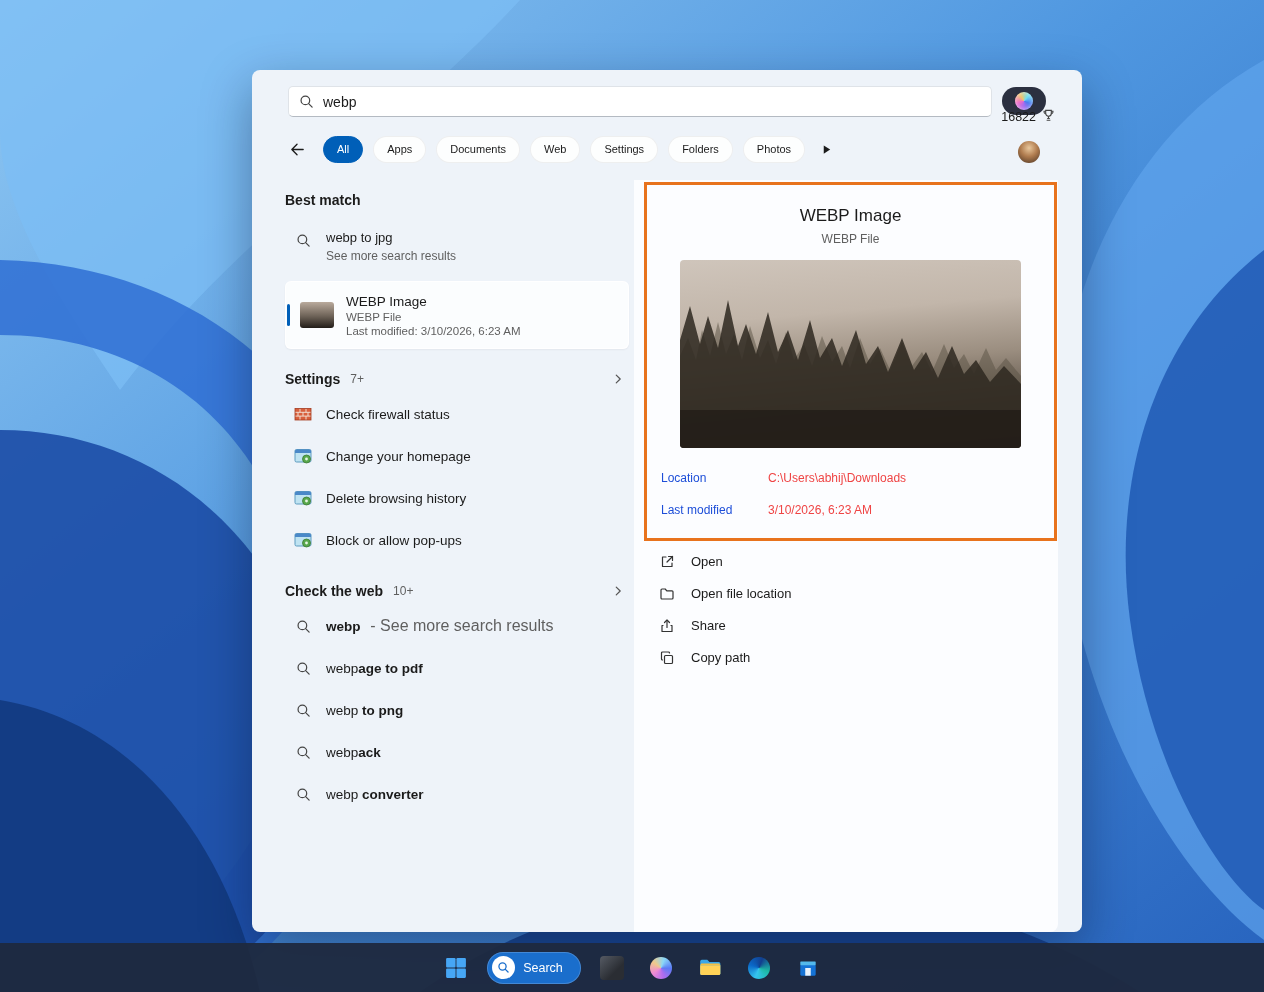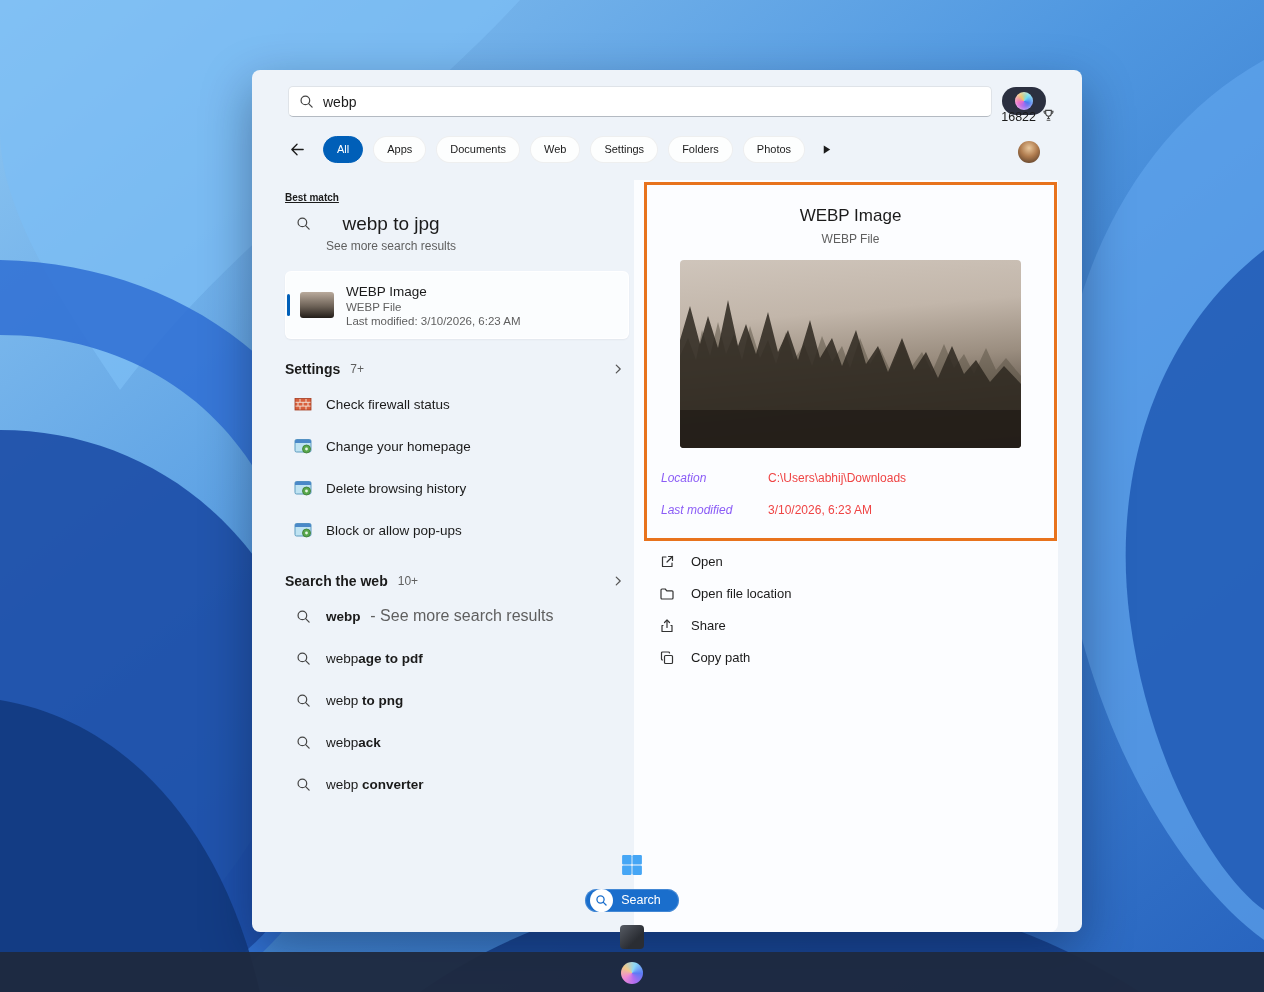--- a/index.html
+++ b/index.html
@@ -33,24 +33,24 @@
   .tab.selected { background:#005fb8; border-color:#005fb8; color:#fff; }
   .more-filters { margin-left:6px; cursor:pointer; display:flex; align-items:center; }
   .header-right { margin-left:auto; display:flex; align-items:center; gap:15px;flex-direction:column; }
   .rewards { display:flex; align-items:center; gap:5px; font-size:12.5px; cursor:pointer; color:#1b1b1b; }
   .avatar { width:22px; height:22px; border-radius:50%;
             background:radial-gradient(circle at 50% 32%, #e9c79c 0%, #b07c4f 45%, #4a3322 100%); cursor:pointer; }
   .more-btn { cursor:pointer; display:flex; padding:4px 2px; }
 
   
   .left-col { position:absolute; left:33px; top:122px; width:344px; }
-  .bm-title { font-size:10px; font-weight:700; margin-bottom:8px;text-decoration:underline; }
+  .bm-title { font-size:14px; font-weight:700; margin-bottom:20px; }
   .sugg { display:flex; gap:14px; padding:2px 0 2px 9px; margin-bottom:16px; cursor:pointer; }
   .sugg .li-icon { margin-top:3px; }
-  .sugg-title { font-size:19px;text-align:center; }
+  .sugg-title { font-size:13px; }
   .sugg-sub { font-size:12px; color:#5f5f5f; margin-top:4px; }
 
   .bm-card { position:relative; height:68px; background:rgba(255,255,255,.78); border:1px solid rgba(255,255,255,.95);
              border-radius:6px; display:flex; align-items:center; padding:0 10px 0 14px; gap:12px; cursor:pointer;
              box-shadow:0 1px 2px rgba(0,0,0,.05); }
   .bm-card::before { content:""; position:absolute; left:1px; top:50%; transform:translateY(-50%);
                      width:3px; height:22px; border-radius:2px; background:#005fb8; }
   .thumb { width:34px; height:26px; border-radius:3px; flex:none;
            background:linear-gradient(#b9aa9c 0%, #6d6257 55%, #221d18 100%); }
   .bm-lines .t { font-size:13.5px; }
@@ -71,31 +71,31 @@
   
   .right-col { position:absolute; left:382px; top:110px; width:424px; height:752px; background:#fcfdff; border-radius:0 0 8px 0; }
   .preview-panel { position:absolute; left:10px; top:2px; width:413px; height:359px; border:3px solid #e8731d; }
   .pv-title { margin-top:21px; text-align:center; font-size:17px; }
   .pv-sub { margin-top:6px; text-align:center; font-size:12px; color:#5f5f5f; }
   .pv-image { width:341px; height:188px; margin:14px auto 0; border-radius:4px; position:relative; overflow:hidden;
               background:linear-gradient(175deg,#cfc5bb 0%,#c2b6aa 30%,#9a8d7f 55%,#5d5348 78%,#2c261f 100%); }
   .pv-image svg { position:absolute; inset:0; }
   .pv-meta { margin-top:23px; padding-left:14px; }
   .meta-row { display:flex; height:32px; align-items:flex-start; font-size:12px; }
-  .meta-label { width:107px; color:#8b5cf6; flex:none;font-style:italic; }
+  .meta-label { width:107px; color:#1d4ed8; flex:none; }
   .meta-value { color:#ef4444; }
 
   .actions { position:absolute; left:14px; top:374px; right:10px; }
   .action-row { height:32px; display:flex; align-items:flex-start; gap:15px; padding-left:10px; font-size:13px;
                 cursor:pointer; border-radius:4px; color:#1b1b1b; }
   .action-row .li-icon { color:#333; }
 
   
-  .taskbar { position:absolute; left:0; bottom:0; width:100%; height:40px; background:rgba(30,42,64,.96);
-             display:flex; align-items:center; justify-content:center; gap:13px;flex-direction:column; }
+  .taskbar { position:absolute; left:0; bottom:0; width:100%; height:49px; background:rgba(30,42,64,.96);
+             display:flex; align-items:center; justify-content:center; gap:13px; }
   .tb-btn { width:36px; height:36px; border-radius:5px; display:flex; align-items:center; justify-content:center; cursor:pointer; }
   .tb-search { height:32px; border-radius:16px; background:#1a6ecc; display:flex; align-items:center; gap:8px;
                padding:0 18px 0 5px; color:#fff; font-size:12.5px; cursor:pointer; box-shadow:inset 0 0 0 1px rgba(255,255,255,.18); }
   .tb-search-circle { width:23px; height:23px; border-radius:50%; background:#fff; display:flex; align-items:center;
                       justify-content:center; color:#1a6ecc; }
   .tb-dark { width:24px; height:24px; border-radius:4px; background:linear-gradient(135deg,#565b64 0%, #2a2d33 65%); }
   .tb-copilot { width:22px; height:22px; border-radius:50%;
                 background:conic-gradient(from 20deg,#8ad8f8,#5b7bf5,#b06cf0,#ef8bd4,#f0c98a,#8ad8f8); }
   .tb-edge { width:22px; height:22px; border-radius:50%;
              background:conic-gradient(from 200deg,#35c5f0,#0a68c8,#123f8f,#1db8a6,#35c5f0); }
@@ -261,21 +261,21 @@
             <rect x="1" y="2.5" width="16" height="12.5" rx="1.5" fill="#bfe3f2" stroke="#5d9bbf" stroke-width="1"></rect>
             <path d="M1 6 h16 V4 a1.5 1.5 0 0 0 -1.5 -1.5 h-13 A1.5 1.5 0 0 0 1 4 Z" fill="#4a88c8"></path>
             <circle cx="12.5" cy="12" r="4" fill="#58a84c" stroke="#3c7a34" stroke-width="0.8"></circle>
             <circle cx="12.5" cy="12" r="1.4" fill="#e8f4e4"></circle>
           </svg>
       </span>
       <span>Block or allow pop-ups</span>
     </div>
 
     <div class="section-header">
-      <span class="sh-title">Search the web</span>
+      <span class="sh-title">Check the web</span>
       <span class="sh-count">10+</span>
       <span class="sh-chevron">
         <svg viewBox="0 0 16 16" width="14" height="14">
             <path d="M6 3.5 L10.5 8 6 12.5" fill="none" stroke="#555" stroke-width="1.4" stroke-linecap="round" stroke-linejoin="round"></path>
           </svg>
       </span>
     </div>
 
     <div class="list-item">
       <span class="li-icon">

